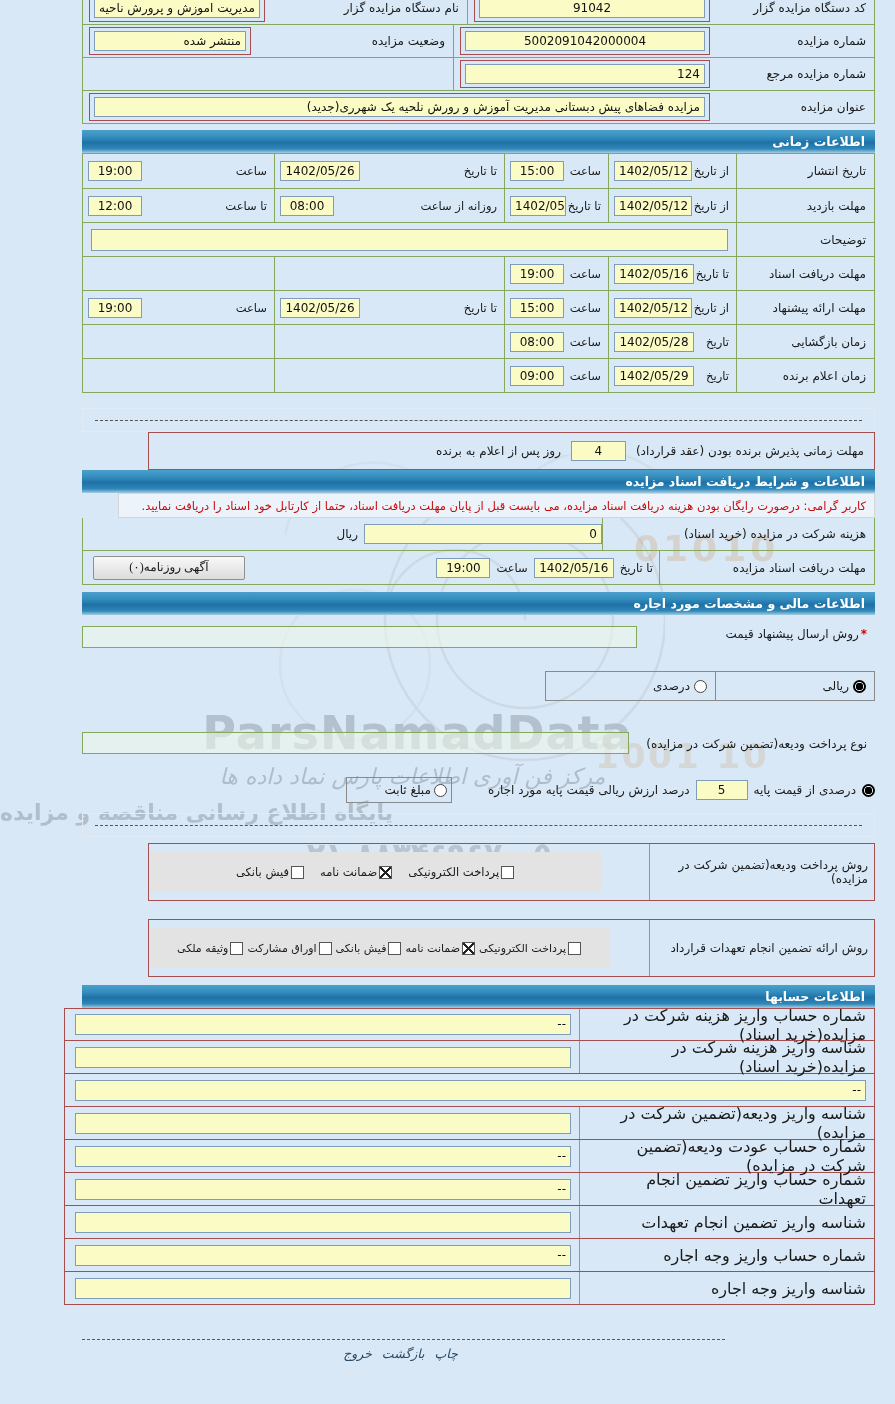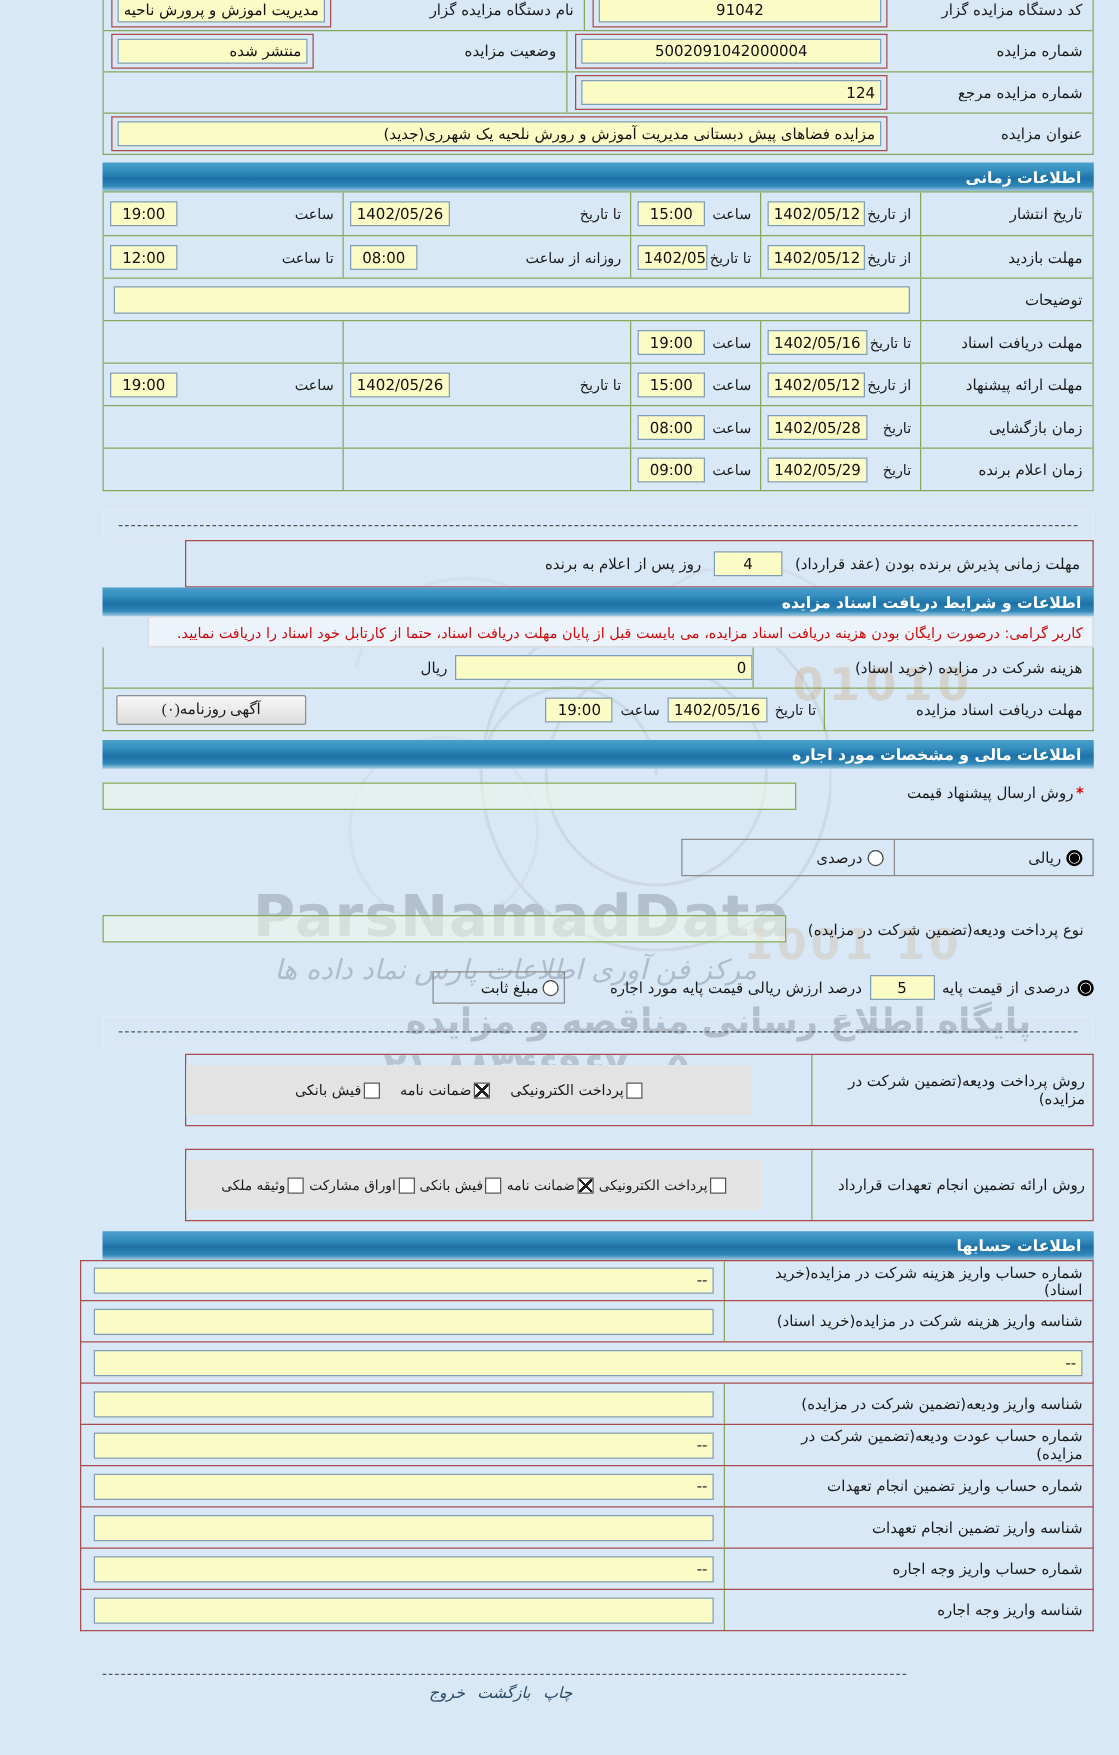--- a/index.html
+++ b/index.html
@@ -10,21 +10,21 @@
     --bg:#d8e8f6;
     --txt:#1a1a1a;
   }
   *{box-sizing:border-box;}
   html,body{margin:0;padding:0;}
   body{font-family:"DejaVu Sans",sans-serif;background:var(--bg);color:var(--txt);}
   .page{position:relative;width:895px;height:1404px;overflow:hidden;background:var(--bg);}
   .wm{position:absolute;inset:0;z-index:0;pointer-events:none;}
   .wm-brand{position:absolute;top:706px;left:0;right:60px;text-align:center;font-size:46px;font-weight:bold;color:rgba(170,181,195,.8);letter-spacing:1px;direction:ltr;}
   .wm-fa1{position:absolute;top:764px;left:0;right:70px;text-align:center;font-size:22px;font-style:italic;color:rgba(160,173,188,.75);}
-  .wm-fa2{position:absolute;top:800px;left:0;right:70px;text-align:right;font-size:28px;font-weight:bold;color:rgba(168,180,194,.8);}
+  .wm-fa2{position:absolute;top:800px;left:0;right:70px;text-align:left;font-size:22px;font-weight:bold;color:rgba(168,180,194,.8);}
   .wm-phone{position:absolute;top:836px;left:0;right:55px;text-align:center;font-size:30px;font-weight:bold;letter-spacing:8px;color:rgba(178,189,202,.85);direction:ltr;}
   .wm-digits1{position:absolute;top:528px;left:590px;font-size:36px;font-weight:bold;color:rgba(205,155,105,.28);direction:ltr;letter-spacing:4px;margin-left:44px;}
   .wm-digits2{position:absolute;top:736px;left:595px;font-size:34px;font-weight:bold;color:rgba(205,155,105,.22);direction:ltr;letter-spacing:3px;}
   .wm-svg{position:absolute;top:455px;left:225px;opacity:.5;}
   .content{position:absolute;top:-10px;right:20px;width:793px;z-index:1;}
   
   .yfield{background:var(--yellow);border:1px solid var(--fieldborder);height:20px;line-height:18px;font-size:12px;padding:0 4px;direction:ltr;text-align:center;color:#111;overflow:hidden;white-space:nowrap;}
   .yfield.fa{direction:rtl;text-align:right;}
   .yfield.ralign{text-align:right;}
   .yfield.date{width:80px;}
@@ -95,21 +95,21 @@
   .gray-panel{background:#e3e3e3;height:40px;display:flex;align-items:center;justify-content:center;flex:0 0 452px;margin-right:48px;gap:16px;}
   .gray-panel.tight{flex:0 0 460px;gap:4px;margin-right:40px;}
   .chk-item{display:flex;align-items:center;gap:2px;font-size:11.5px;white-space:nowrap;}
   .gray-panel.tight .chk-item{font-size:11px;}
   .cb{width:13px;height:13px;border:1px solid #555;background:#fff;display:inline-block;flex:none;}
   .cb.checked{background-image:linear-gradient(45deg,transparent 43%,#222 43%,#222 57%,transparent 57%),linear-gradient(-45deg,transparent 43%,#222 43%,#222 57%,transparent 57%);}
   
   .acct{margin-left:-18px;}
   .acct-row{height:33px;border:1px solid var(--maroon);display:flex;align-items:center;}
   .acct-row + .acct-row{margin-top:0;border-top:none;}
-  .acct-label{width:295px;padding-right:8px;font-size:12px;align-self:stretch;display:flex;align-items:center;border-left:1px solid var(--green);padding-left:40px;}
+  .acct-label{width:295px;padding-right:8px;font-size:16px;align-self:stretch;display:flex;align-items:center;border-left:1px solid var(--green);padding-left:40px;}
   .acct-field{flex:1;margin:5px 8px 5px 10px;height:21px;}
   
   .footer{margin-top:34px;}
   .f-dashline{border-top:1px dashed #556;height:0;margin-bottom:6px;margin-right:150px;}
   .f-links{display:flex;justify-content:center;gap:10px;transform:translateX(-78px);font-size:12.5px;font-style:italic;color:#2b4a66;}
   .f-links span{cursor:pointer;}
 </style>
 </head>
 <body>
 

